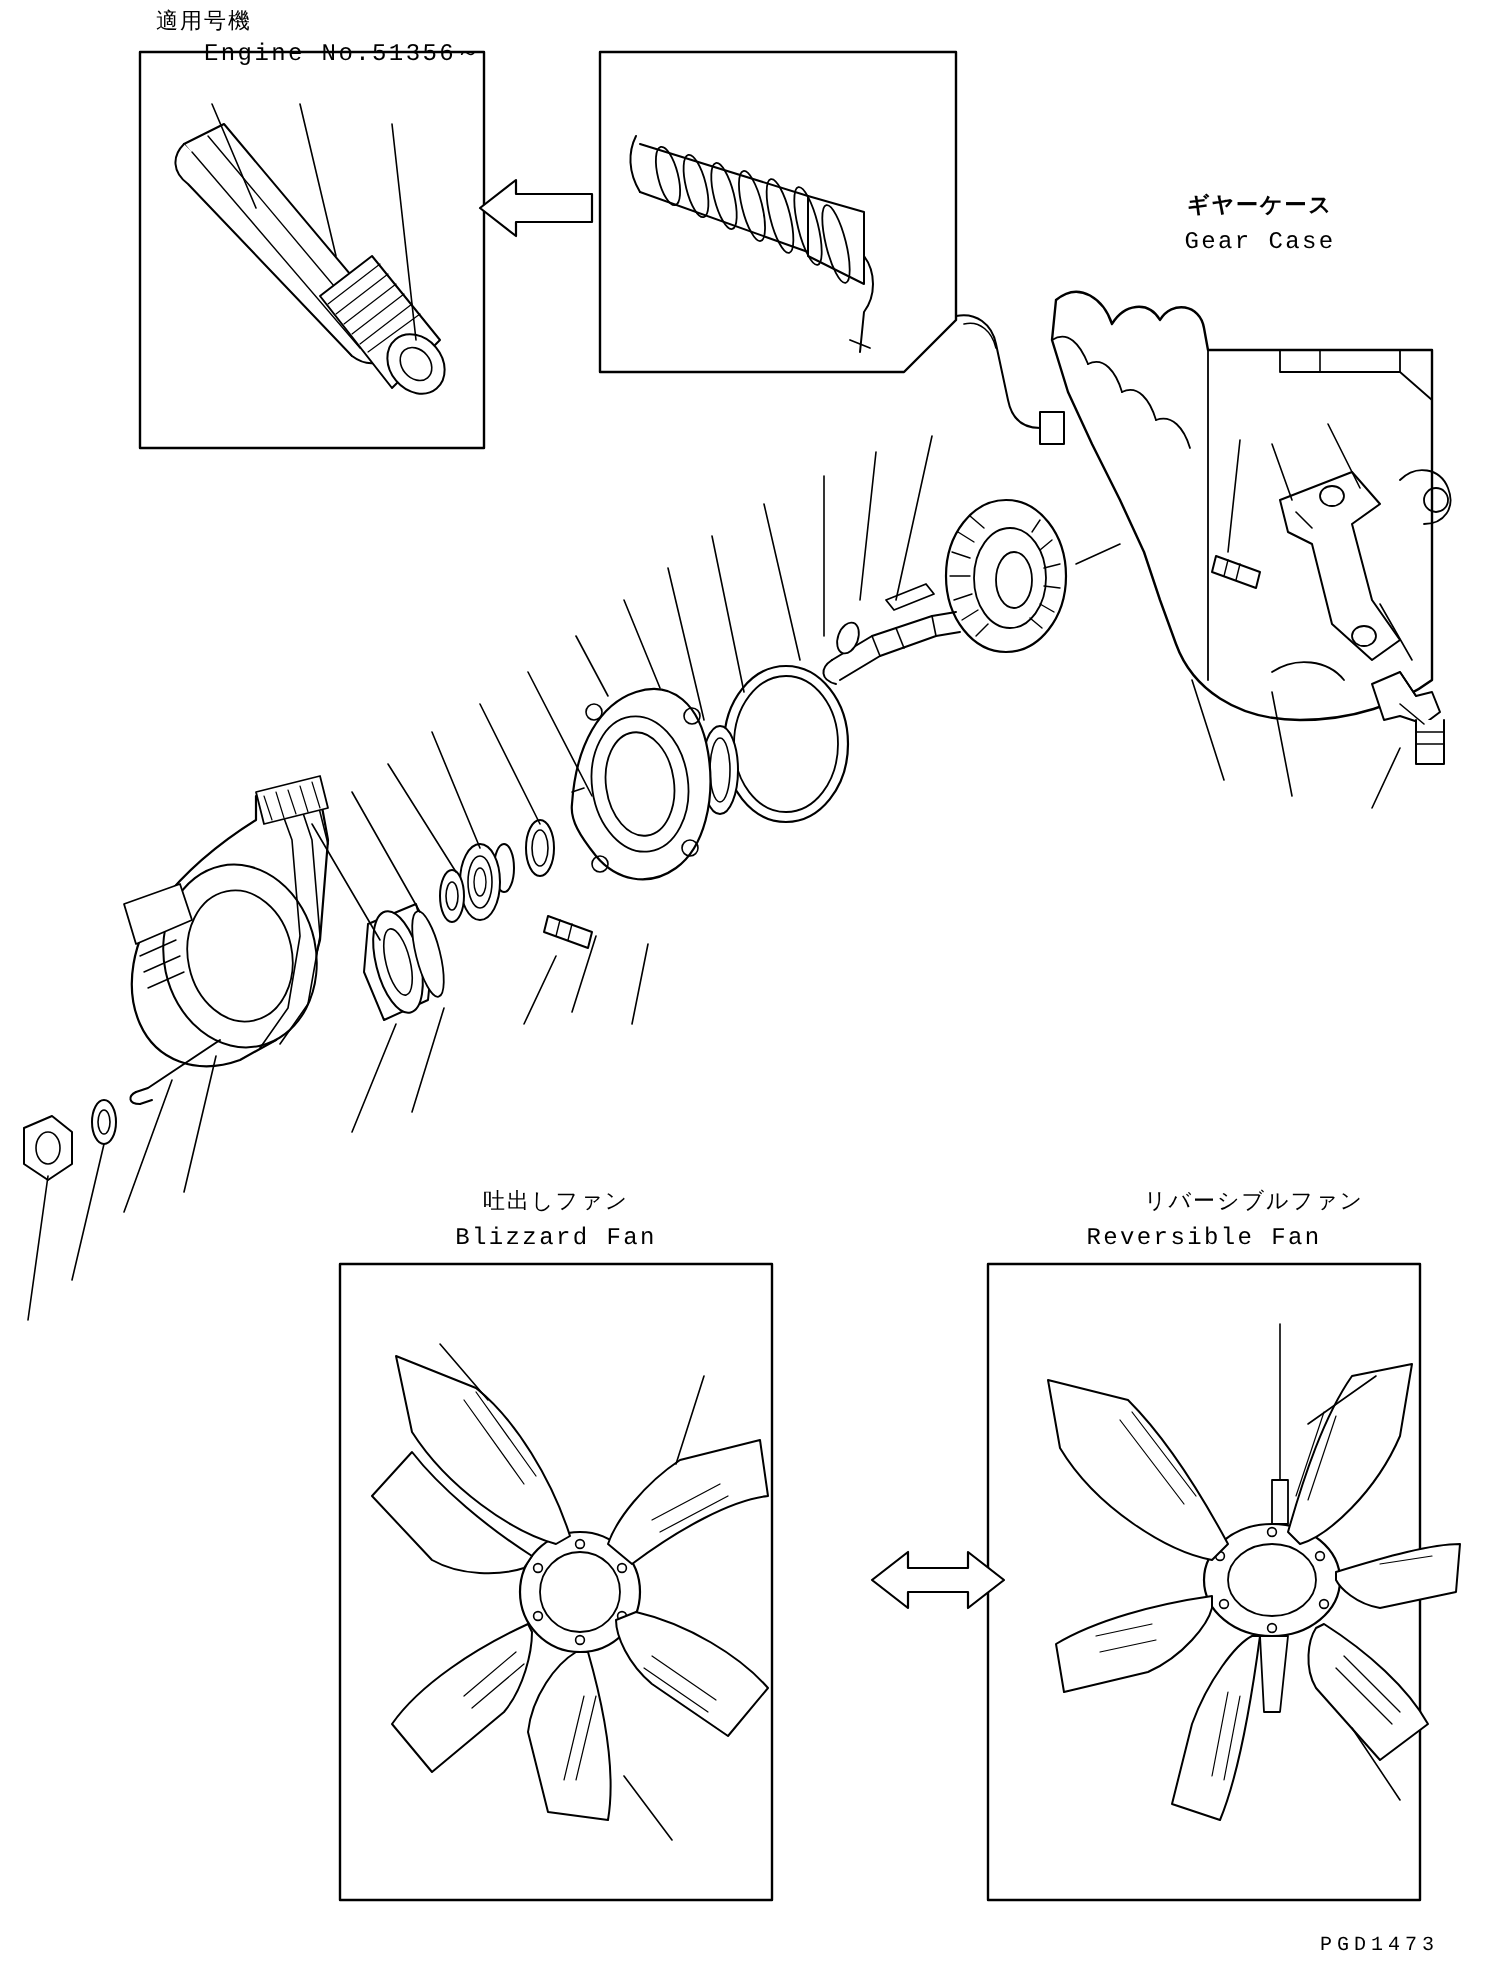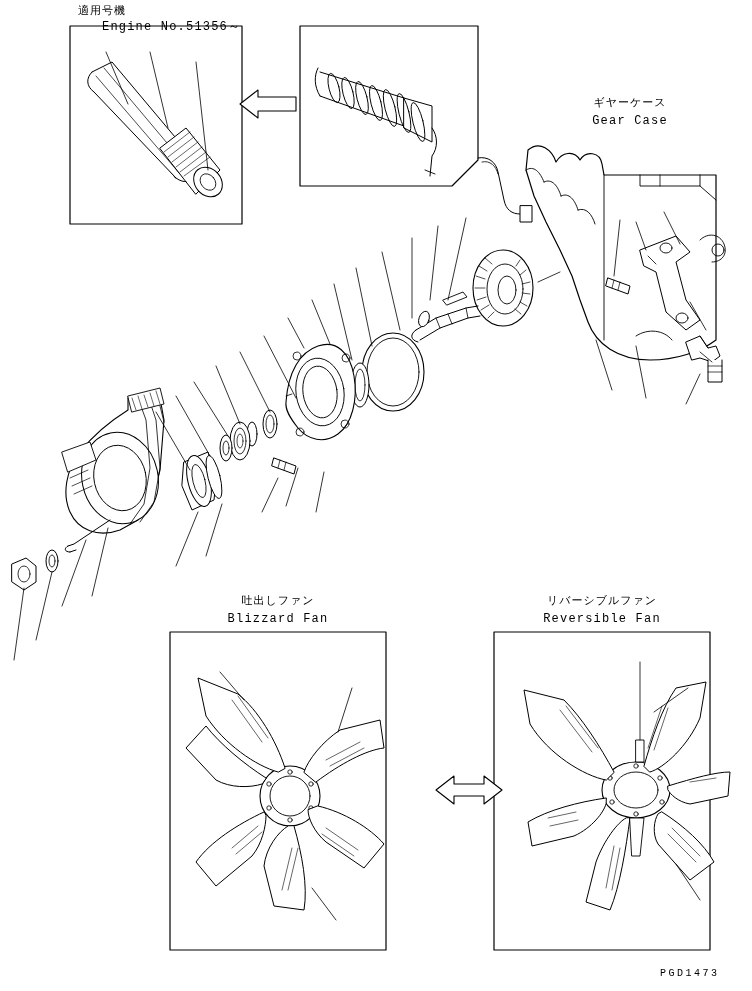--- a/index.html
+++ b/index.html
@@ -402,24 +402,24 @@
       <g fill="#fff">
         <path d="M436,790 L454,776 L454,784 L484,784 L484,776 L502,790 L484,804 L484,796 L454,796 L454,804 Z" stroke-width="1.1"></path>
       </g>
 
     </g>
   </svg>
 
   <div class="lbl lbl-jp" style="left:78px; top:4px;">適用号機</div>
   <div class="lbl lbl-en" style="left:78px; top:20px;margin-left:24px;">Engine No.51356～</div>
 
-  <div class="lbl lbl-jp box-label" style="left:570px; top:96px; width:120px;">ギヤーケース</div>
+  <div class="lbl lbl-jp box-label" style="left:570px; top:96px; width:120px;font-weight:bold;">ギヤーケース</div>
   <div class="lbl lbl-en box-label" style="left:570px; top:114px; width:120px;font-family:Liberation Mono, monospace;">Gear Case</div>
 
   <div class="lbl lbl-jp box-label" style="left:198px; top:594px; width:160px;">吐出しファン</div>
   <div class="lbl lbl-en box-label" style="left:198px; top:612px; width:160px;">Blizzard Fan</div>
 
-  <div class="lbl lbl-jp box-label" style="left:522px; top:594px; width:160px;">リバーシブルファン</div>
+  <div class="lbl lbl-jp box-label" style="left:522px; top:594px; width:160px;text-align:right;">リバーシブルファン</div>
   <div class="lbl lbl-en box-label" style="left:522px; top:612px; width:160px;">Reversible Fan</div>
 
   <div class="lbl lbl-code" style="left:660px; top:968px;">PGD1473</div>
 
 </div>
 
 </body></html>

